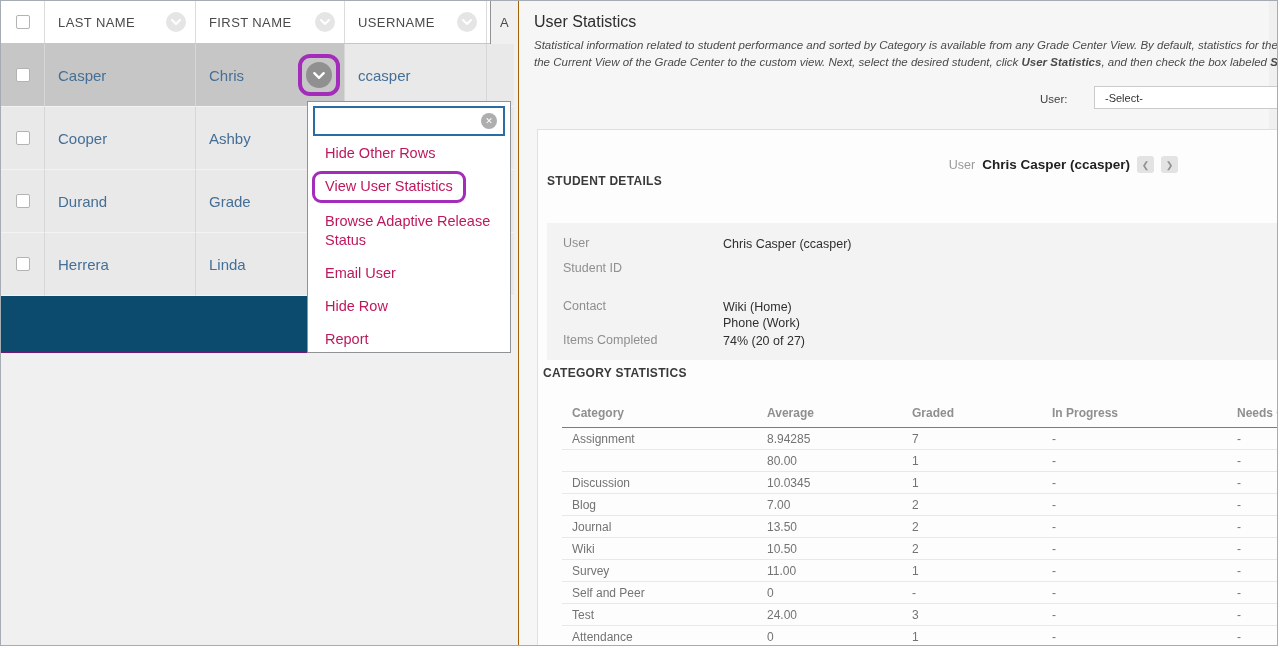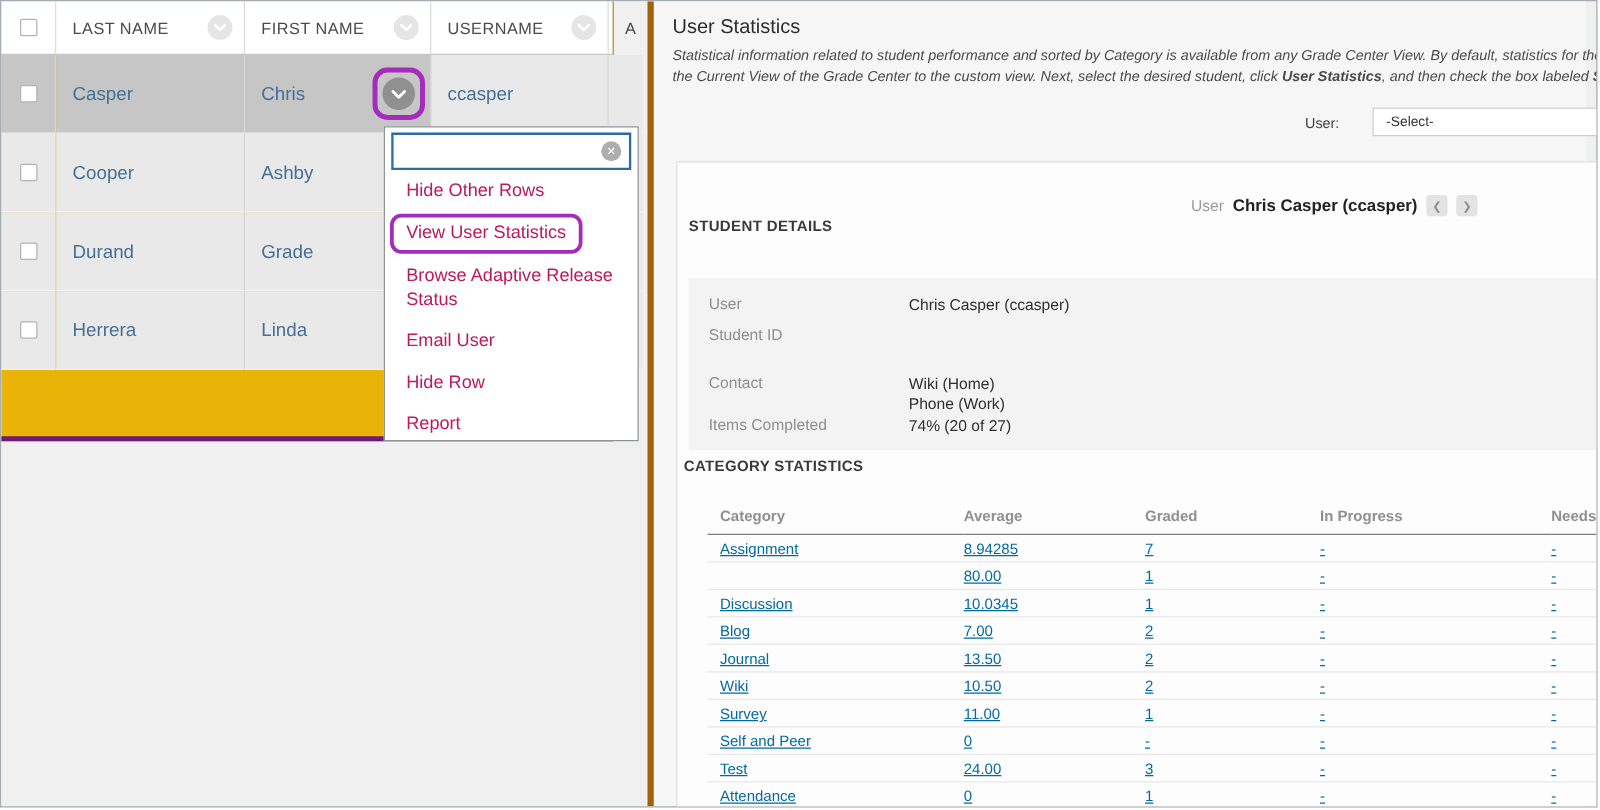--- a/index.html
+++ b/index.html
@@ -3,22 +3,22 @@
 <meta charset="utf-8">
 <style>
   * { margin:0; padding:0; box-sizing:border-box; }
   body { background:#fff; font-family:"Liberation Sans", sans-serif; }
   .screen { position:relative; width:1278px; height:646px; border:1px solid #a6acb3;
             background:#f0f0f0; overflow:hidden; }
 
   
   .left-pane { position:absolute; left:0; top:0; width:517px; height:100%; background:#f0f0f0; }
 
-  .grade-table { position:absolute; left:0; top:0; width:490px; height:352px; background:#eab308;
-                 border-right:1px solid #8f9396; border-bottom:4px solid #701a75; }
+  .grade-table { position:absolute; left:0; top:0; width:490px; height:352px; background:#0c4a6e;
+                 border-right:1px solid #8f9396; border-bottom:1px solid #701a75; }
   .gt-header, .gt-row { display:grid; grid-template-columns:44px 151px 149px 142px 27px; }
   .gt-header { height:43px; border-bottom:1px solid #c6c6c6; background:#fff; }
   .gt-hcell { position:relative; border-right:1px solid #dcdcdc; display:flex; align-items:center;
               padding-left:13px; font-size:13px; color:#4a4a4a; letter-spacing:.4px; overflow:hidden; }
   .gt-hcell:last-child { border-right:none; }
   .hmenu-btn { position:absolute; right:9px; top:50%; transform:translateY(-50%);
                width:20px; height:20px; border-radius:50%; background:#e5e5e5;
                display:flex; align-items:center; justify-content:center; }
   .gt-row { height:63px; }
   .gt-cell { border-right:1px solid #d7d7d7; border-bottom:1px solid #f3f3f3; background:#e9e9e9;
@@ -50,21 +50,21 @@
   .menu-items { padding:8px 17px 0; }
   .menu-item { font-size:14.5px; color:#be185d; line-height:19px; margin-bottom:14px; cursor:pointer; }
   .menu-item.mi-1 { margin-bottom:8px; }
   .mi-ring-wrap { margin-bottom:9px; }
   .item-ring { display:inline-block; border:3px solid #a32cba; border-radius:9px;
                padding:3px 10px 4px; margin-left:-13px; }
   .menu-item.wrap { width:168px; }
 
   
   .right-pane { position:absolute; left:517px; top:0; width:751px; height:100%;
-                background:#f6f6f6; border-left:5px solid #a16207; }
+                background:#f6f6f6; border-left:1px solid #a16207; }
   .rp-title { position:absolute; left:15px; top:12px; font-size:16px; color:#2d2d2d; }
   .rp-desc { position:absolute; left:15px; top:36px; font-size:11.5px; font-style:italic;
              color:#4a4a4a; line-height:17px; white-space:nowrap; }
   .rp-desc b { font-weight:bold; }
   .user-label { position:absolute; top:92px; left:521px; font-size:11.5px; color:#3f3f3f; }
   .user-select { position:absolute; top:85px; left:575px; width:430px; height:23px; background:#fff;
                  border:1px solid #cbcbcb; font-size:11px; color:#333; display:flex;
                  align-items:center; padding-left:10px; cursor:pointer; }
 
   .stats-panel { position:absolute; left:18px; top:128px; width:880px; height:550px;
@@ -80,21 +80,21 @@
   .details-box { position:absolute; left:9px; top:93px; width:1200px; height:137px; background:#f3f3f3; }
   .detail-row { position:absolute; left:16px; display:flex; }
   .detail-label { width:160px; font-size:12.5px; color:#8f8f8f; }
   .detail-values { font-size:12.5px; color:#2f2f2f; line-height:16px; }
   .cs-heading { position:absolute; left:5px; top:236px; font-size:12px; font-weight:bold;
                 color:#3a3a3a; letter-spacing:.3px; }
   .stats-table { position:absolute; left:24px; top:276px; width:975px; border-collapse:collapse;
                  table-layout:fixed; font-size:12px; }
   .stats-table th { text-align:left; color:#8f8f8f; font-weight:bold; padding:0 0 7px;
                     border-bottom:1px solid #7d7d7d; }
-  .stats-table td { padding:4px 0 3px; border-bottom:1px solid #e8e8e8; color:#0369a1;text-decoration:underline; }
+  .stats-table td { padding:4px 0 3px; border-bottom:1px solid #e8e8e8; color:#737373; }
   .stats-table th:first-child, .stats-table td:first-child { padding-left:10px; }
 
   .chev { display:block; }
 </style>
 </head>
 <body>
 
 <div class="screen">
 
   <div class="left-pane">

